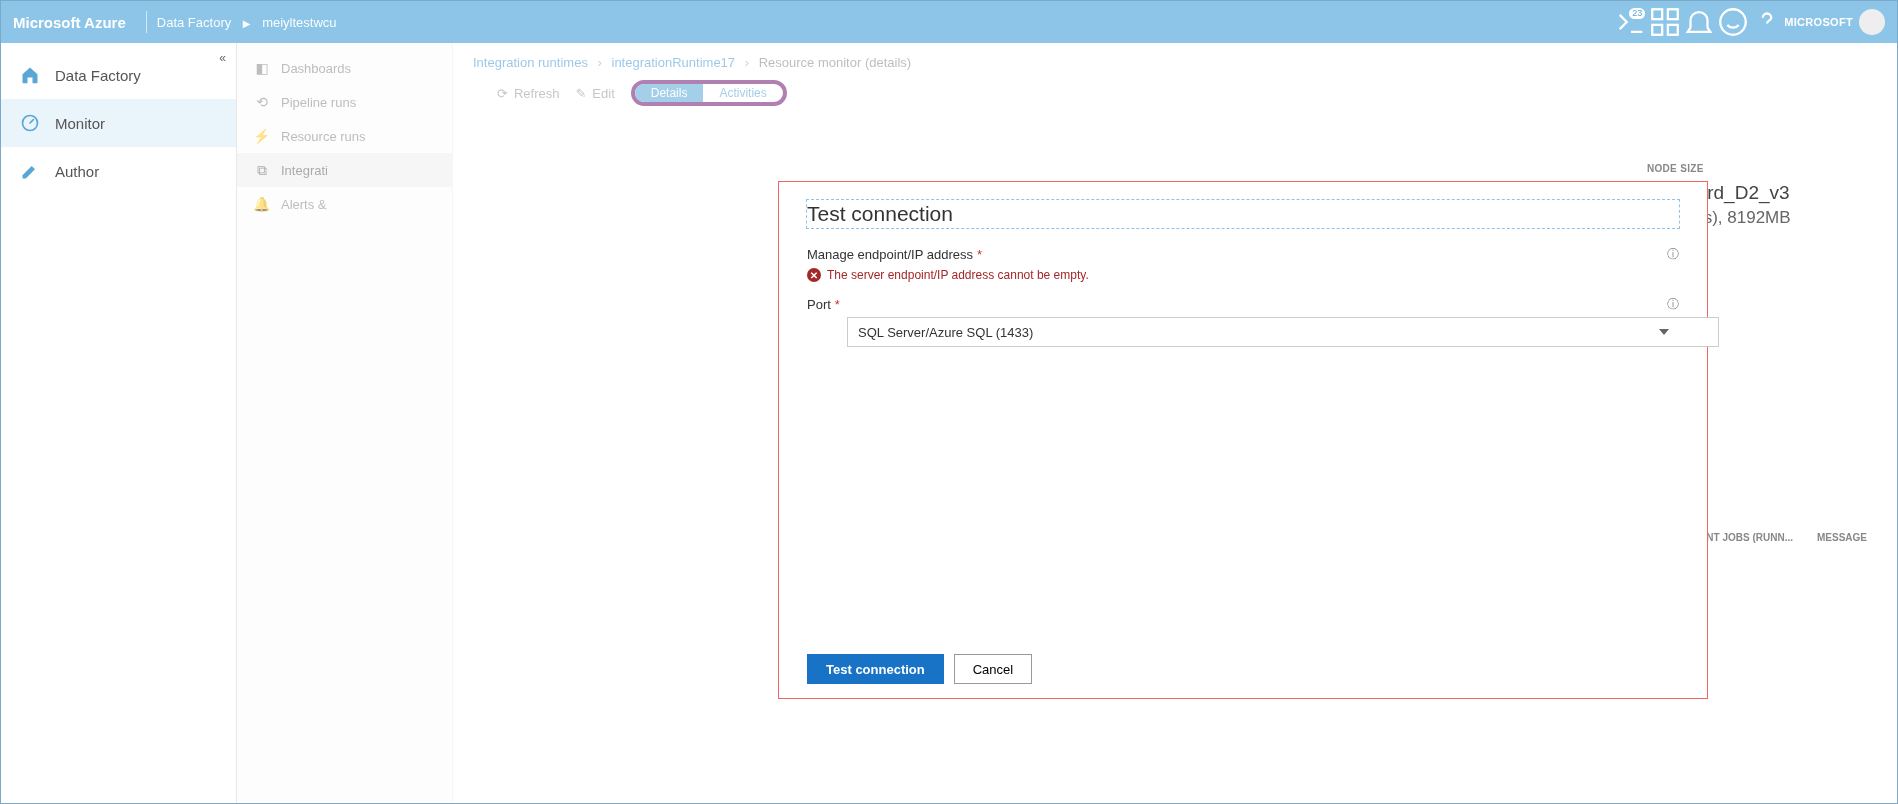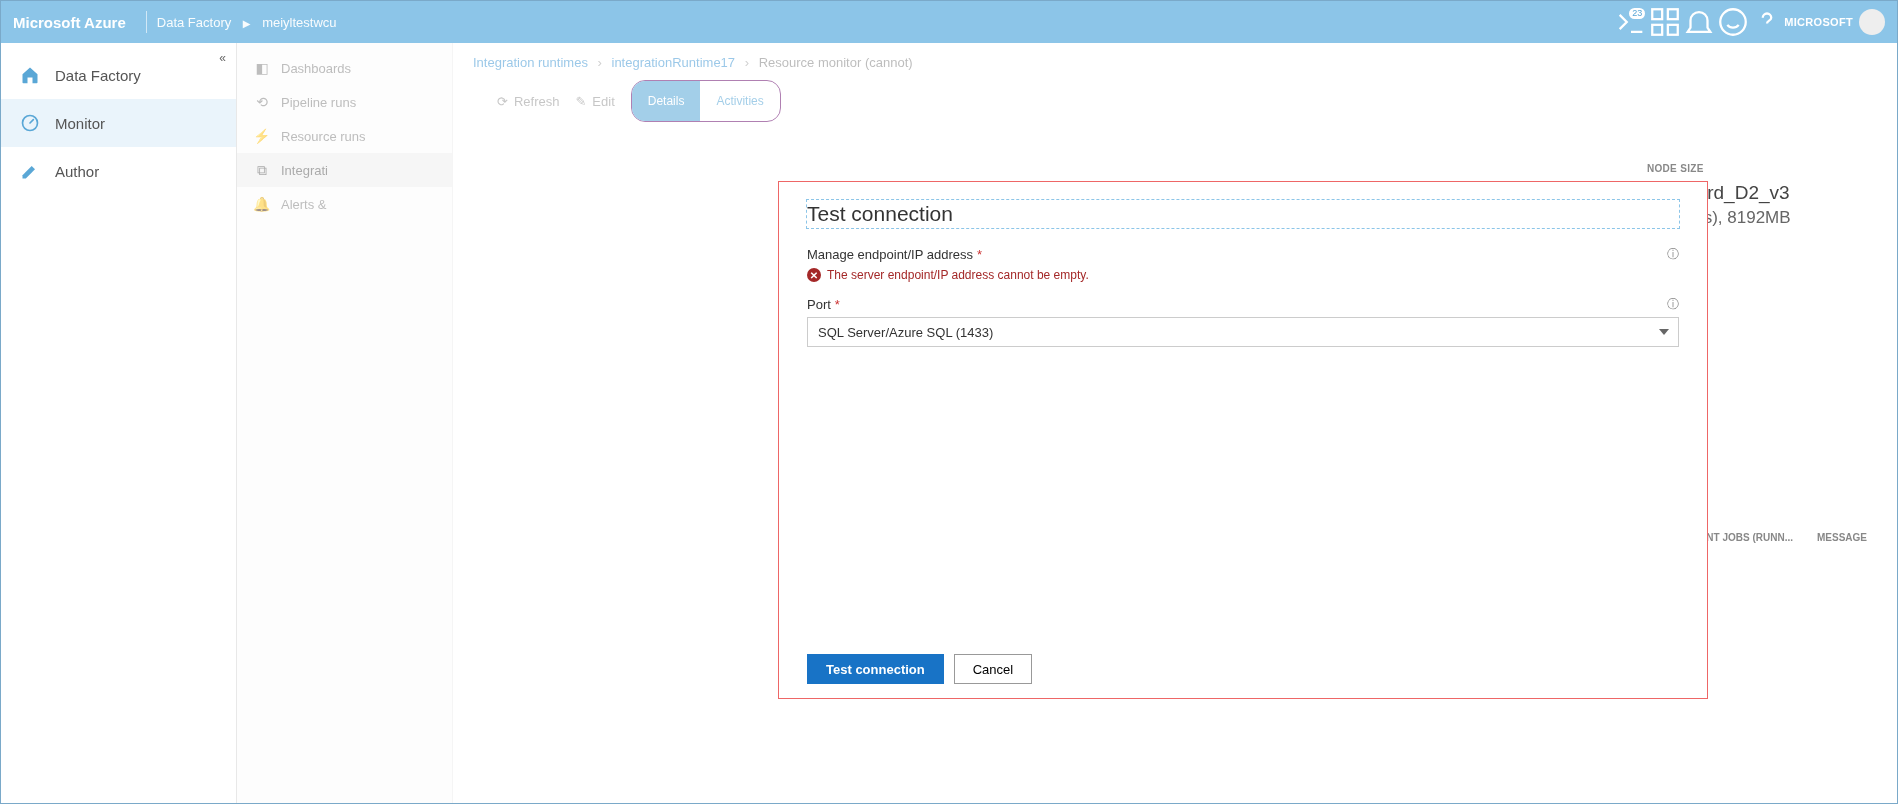--- a/index.html
+++ b/index.html
@@ -26,39 +26,39 @@
   .subnav { width:216px; border-right:1px solid #eee; padding-top:8px; background:#fcfcfc;}
   .subitem { display:flex; align-items:center; height:34px; padding:0 14px; color:#888; font-size:13px; cursor:pointer;}
   .subitem .sicon { width:22px; display:flex; align-items:center; justify-content:center; margin-right:8px; font-size:14px;}
   .subitem.active { background:#f0f0f0; color:#666;}
   .maincol { flex:1; position:relative; }
   .breadcrumb2 { padding:12px 20px 6px; font-size:13px; color:#888;}
   .breadcrumb2 .bc-link { color:#4a9cd6; cursor:pointer;}
   .breadcrumb2 .bc-sep { margin:0 6px; color:#aaa;}
   .toolbar { display:flex; align-items:center; padding:4px 20px 10px; gap:16px;}
   .toolbar .tbtn { display:flex; align-items:center; gap:6px; color:#999; font-size:13px; cursor:pointer;}
-  .pill-group { display:flex; border:1px solid #701a75; border-radius:14px; overflow:hidden; height:42px; }
+  .pill-group { display:flex; border:4px solid #701a75; border-radius:14px; overflow:hidden; height:26px; }
   .pill { padding:0 16px; display:flex; align-items:center; font-size:12px; color:#5aa7d6; cursor:pointer;}
   .pill.active { background:#59a8d8; color:#fff; }
   .rightinfo { position:absolute; right:30px; top:120px; width:220px;}
   .rightinfo .lbl { font-size:10px; font-weight:600; letter-spacing:0.3px; color:#888; margin-bottom:8px;}
   .rightinfo .val1 { font-size:19px; color:#444; margin-bottom:4px;}
   .rightinfo .val2 { font-size:17px; color:#666;}
   .tablehead { position:absolute; bottom:260px; right:30px; display:flex; gap:24px; font-size:10px; font-weight:600; color:#888;}
   .tablecell { position:absolute; bottom:224px; right:198px; font-size:13px; color:#666;}
   
   .modal { position:absolute; left:325px; top:138px; width:930px; height:518px; background:#fff; border:1px solid #e66; z-index:10; padding:18px 28px 14px; display:flex; flex-direction:column;justify-content:flex-end;}
   .modal h2 { font-size:21px; font-weight:400; color:#333; margin-bottom:18px; outline:1px dashed #8cc5e8; padding:2px 0;}
   .field { margin-bottom:14px; }
   .field .flabel { font-size:13px; color:#333; margin-bottom:4px; display:flex; align-items:center; }
   .field .req { color:#c33; margin-left:4px;}
   .field .info { margin-left:auto; color:#888; font-size:12px; cursor:pointer;}
   .field input, .field select { width:100%; height:30px; border:1px solid #ccc; padding:0 10px; font-size:13px; background:#fff; color:#333;}
   .field input::placeholder { color:#999; }
-  .field select { appearance:none; -webkit-appearance:none; background-image:none; padding-right:28px;}
+  .field select { appearance:none; -webkit-appearance:none; background-image:none; padding-right:28px;margin-left:40px;}
   .selectwrap { position:relative;}
   .selectwrap::after { content:""; position:absolute; right:10px; top:12px; width:0;height:0; border-left:5px solid transparent; border-right:5px solid transparent; border-top:6px solid #666; pointer-events:none;}
   .error { color:#a42828; font-size:12px; margin-top:5px; display:flex; align-items:center; gap:6px;}
   .error .eicon { width:14px; height:14px; border-radius:50%; background:#a42828; color:#fff; font-size:10px; display:flex; align-items:center; justify-content:center; font-weight:bold;}
   .modal-footer { margin-top:auto; display:flex; gap:10px;}
   .btn { height:30px; padding:0 18px; font-size:13px; cursor:pointer; border:1px solid #999; background:#fff;}
   .btn.primary { background:#1873c6; color:#fff; border-color:#1873c6; font-weight:600;}
   .dimmed { opacity:0.55; }
 </style>
 </head>
@@ -160,21 +160,21 @@
         <span>Alerts &amp;</span>
       </div>
   </div>
 
   <div class="maincol">
     <div class="breadcrumb2 dimmed">
       <span class="bc-link">Integration runtimes</span>
       <span class="bc-sep">›</span>
       <span class="bc-link">integrationRuntime17</span>
       <span class="bc-sep">›</span>
-      <span>Resource monitor (cannot)</span>
+      <span>Resource monitor (details)</span>
     </div>
     <div class="toolbar dimmed">
       <span style="width:8px"></span>
       <span class="tbtn">
           <span>⟳</span>
           <span>Refresh</span>
         </span>
       <span class="tbtn">
           <span>✎</span>
           <span>Edit</span>

